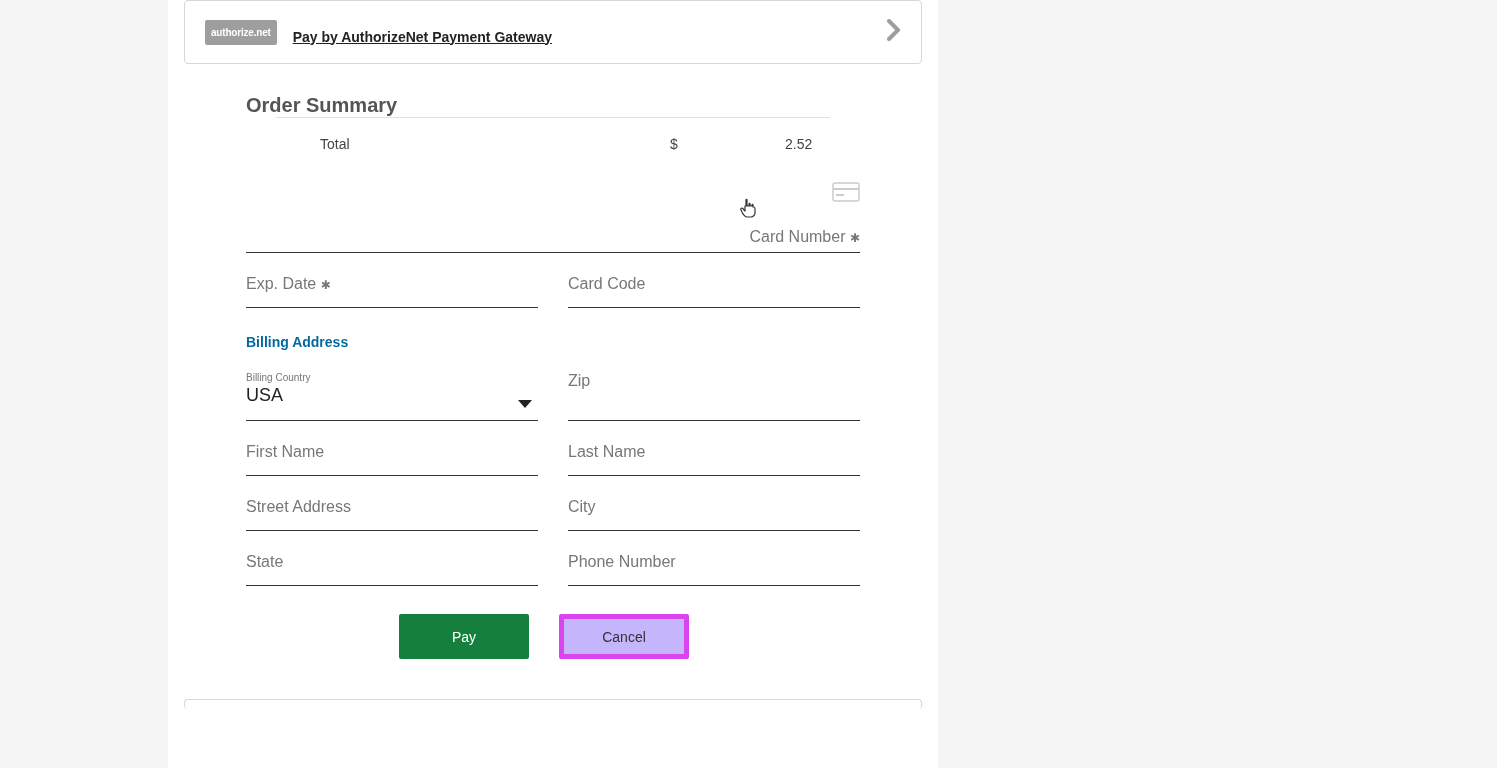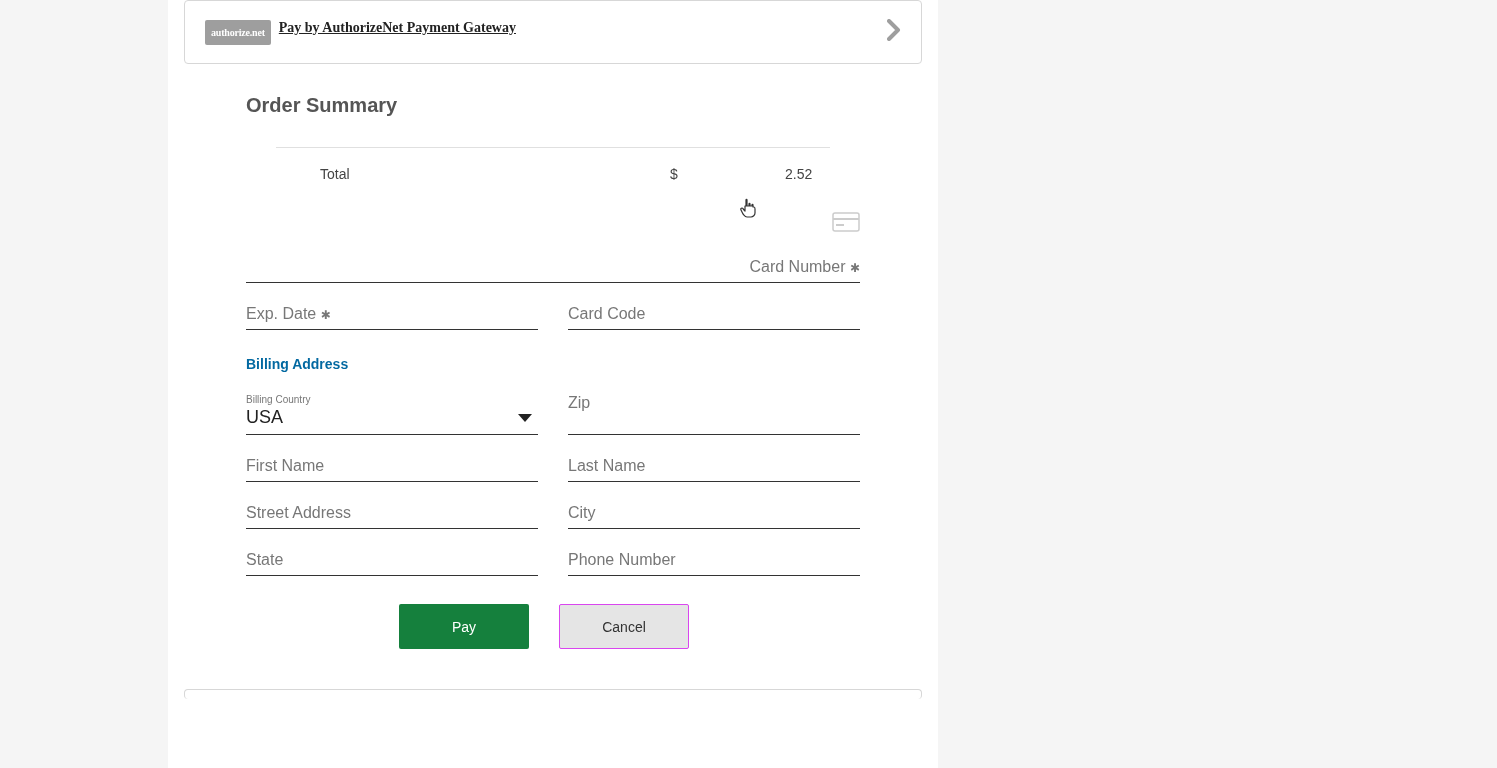--- a/index.html
+++ b/index.html
@@ -26,23 +26,22 @@
       border: 1px solid #d7d7d7;
       border-radius: 4px;
       padding: 18px 20px;
       display: flex;
       align-items: center;
       justify-content: space-between;
       cursor: pointer;
     }
     .gateway-left {
       display: flex;
-      align-items: flex-start;
-      gap: 8px;
-      font-family: Liberation Serif, serif;
+      align-items: flex-end;
+      gap: 16px;
     }
     .authorize-badge {
       background: #9e9e9e;
       color: #ffffff;
       font-size: 10px;
       font-weight: bold;
       padding: 7px 6px;
       border-radius: 2px;
       letter-spacing: -0.2px;
     }
@@ -56,21 +55,20 @@
       color: #9e9e9e;
     }
     .content-area {
       padding: 30px 78px 20px 78px;
       position: relative;
     }
     .section-heading {
       font-size: 20px;
       font-weight: bold;
       color: #555;
-      margin-bottom: 30px;
     }
     .summary-table {
       margin: 0 30px 30px 30px;
     }
     .summary-divider {
       border: none;
       border-top: 1px solid #e0e0e0;
       margin-bottom: 18px;
     }
     .summary-row {
@@ -89,21 +87,21 @@
       flex: 1;
     }
     .form-row {
       display: flex;
       gap: 30px;
       margin-bottom: 22px;
     }
     .form-field {
       position: relative;
       border-bottom: 1px solid #333;
-      padding-bottom: 4px;
+      padding-bottom: 12px;
       flex: 1;
     }
     .form-field.half {
       flex: 0 0 calc(50% - 15px);
     }
     .field-label {
       color: #777;
       font-size: 16px;
       display: block;
       padding-bottom: 2px;
@@ -163,23 +161,23 @@
       display: flex;
       align-items: center;
       justify-content: center;
     }
     .btn-primary {
       background: #15803d;
       color: #ffffff;
       border: none;
     }
     .btn-secondary {
-      background: #e5e5e5;
+      background: #c4b5fd;
       color: #333;
-      border: 1px solid #d946ef;
+      border: 5px solid #d946ef;
     }
     .billing-heading {
       font-size: 14px;
       font-weight: bold;
       color: #0369a1;
       margin: 26px 0 22px 0;
     }
     .bottom-panel {
       margin: 20px 16px 0 16px;
       border: 1px solid #d7d7d7;

